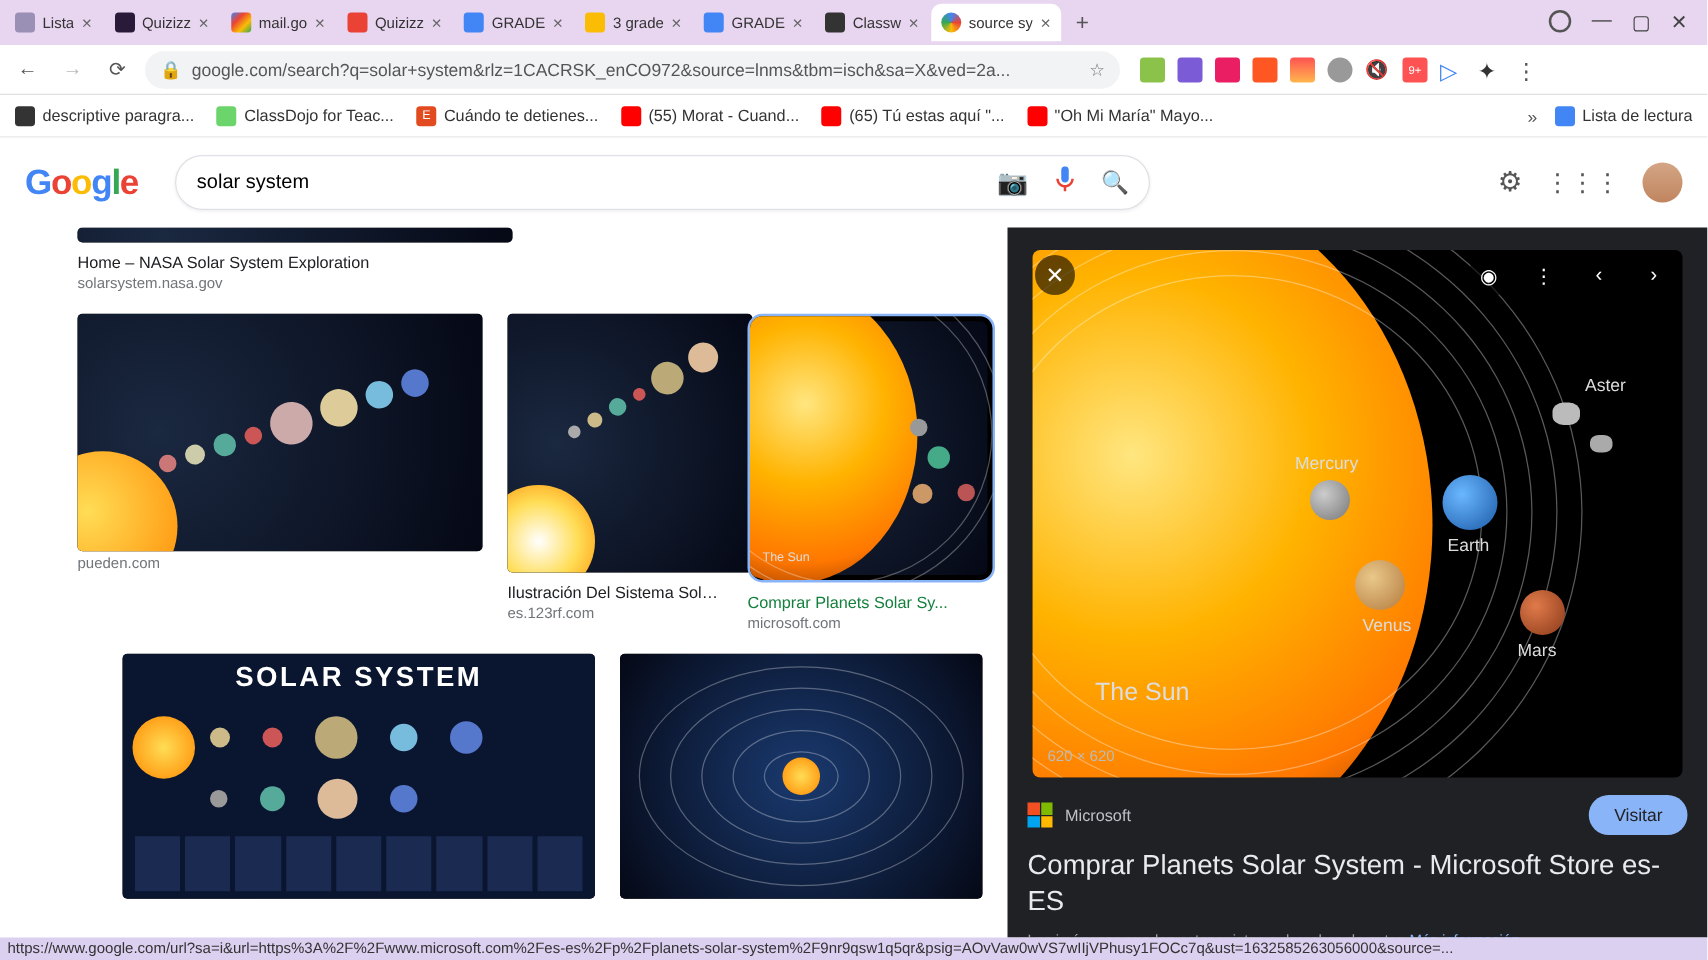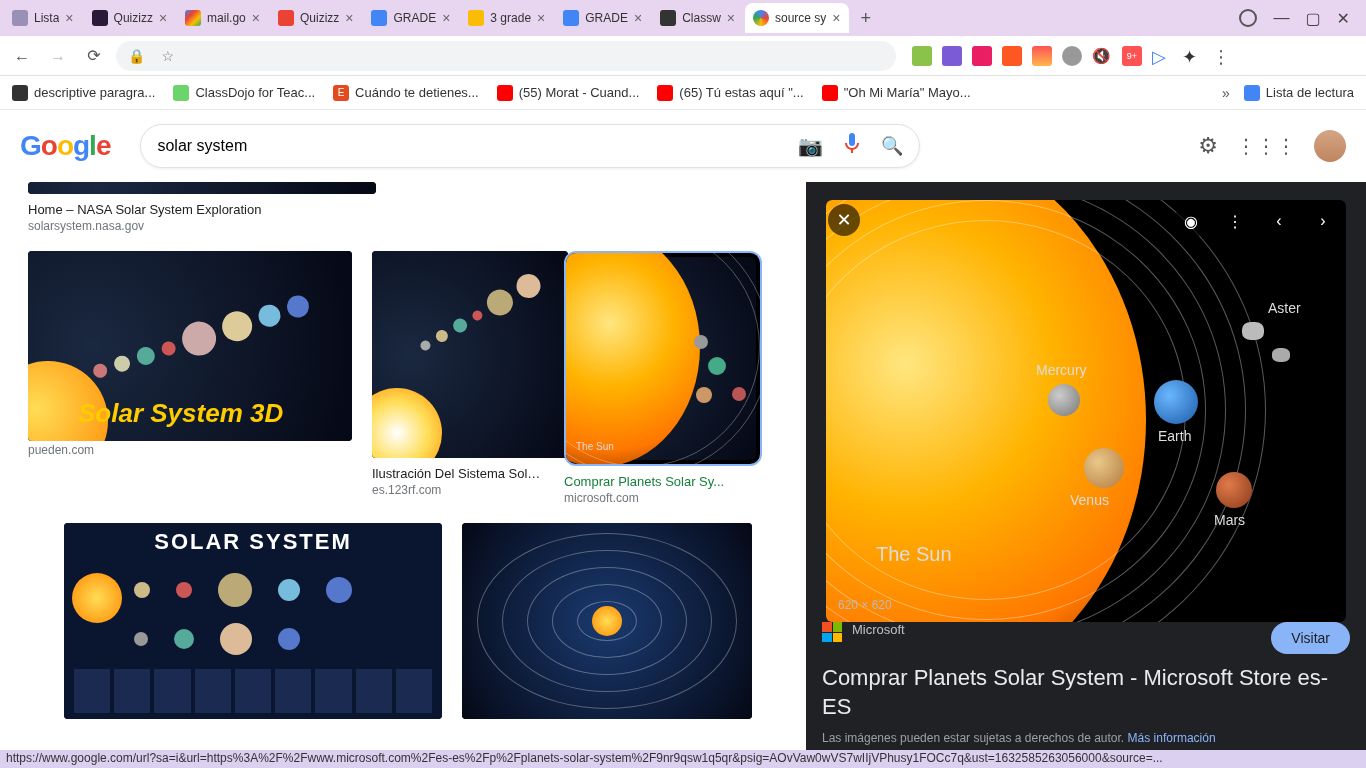--- a/index.html
+++ b/index.html
@@ -34,21 +34,21 @@
 .glogo { font-size: 28px; font-weight: bold; letter-spacing: -1px; }
 .g1{color:#4285F4}.g2{color:#EA4335}.g3{color:#FBBC05}.g4{color:#4285F4}.g5{color:#34A853}.g6{color:#EA4335}
 .search-box { flex: 1; max-width: 780px; height: 44px; border: 1px solid #dfe1e5; border-radius: 22px; display: flex; align-items: center; padding: 0 16px; font-size: 16px; box-shadow: 0 1px 3px rgba(0,0,0,0.08); }
 .search-box input { flex: 1; border: none; outline: none; font-size: 16px; }
 .search-icons { display: flex; gap: 20px; align-items: center; }
 .header-right { display: flex; gap: 18px; align-items: center; margin-left: auto; }
 .avatar { width: 32px; height: 32px; border-radius: 50%; background: linear-gradient(#d4a585, #c08560); }
 
 
 .content { display: flex; height: calc(768px - 36px - 40px - 34px - 72px - 18px); }
-.results { flex: 1; padding: 0 16px 0 28px; overflow: hidden; }
+.results { flex: 1; padding: 0 16px 0 28px; overflow: hidden; margin-left: 34px; }
 .result-row { display: flex; gap: 20px; margin-bottom: 18px; }
 .result { display: flex; flex-direction: column; }
 .thumb { background: #000; border-radius: 4px; position: relative; overflow: hidden; }
 .thumb.selected { border: 2px solid #8ab4f8; padding: 4px; border-radius: 12px; }
 .result-title { font-size: 13px; color: #202124; margin-top: 8px; overflow: hidden; white-space: nowrap; text-overflow: ellipsis; }
 .result-title.selected-t { color: #15803d; }
 .result-domain { font-size: 12px; color: #70757a; margin-top: 2px; }
 
 
 .thumb-inner { width: 100%; height: 100%; position: relative; background: radial-gradient(circle at 20% 50%, #1a2840, #050815); }
@@ -62,21 +62,21 @@
 .side-panel { width: 560px; background: #202124; color: #e8eaed; position: relative; padding: 18px 16px; }
 .sp-close { position: absolute; left: 22px; top: 22px; width: 32px; height: 32px; background: rgba(0,0,0,0.6); border-radius: 50%; display:flex; align-items:center; justify-content:center; cursor:pointer; z-index:10; }
 .sp-top-icons { position: absolute; right: 26px; top: 22px; display: flex; gap: 10px; z-index:10; }
 .sp-btn { width: 34px; height: 34px; background: rgba(0,0,0,0.6); border-radius: 50%; display:flex; align-items:center; justify-content:center; cursor:pointer; }
 .sp-image { width: 520px; height: 422px; background:#000; border-radius: 6px; position:relative; overflow:hidden; margin: 0 auto; }
 .sp-sun { position:absolute; left:-160px; top:-60px; width:480px; height:560px; border-radius:50%; background: radial-gradient(circle at 50% 40%, #ffe680, #ffb300 35%, #ff7700 70%, #7a2800 95%); }
 .sp-orbit { position:absolute; border:1px solid rgba(255,255,255,0.35); border-radius:50%; }
 .sp-planet { position:absolute; border-radius:50%; }
 .sp-label { position:absolute; color:#ddd; font-size:14px; }
 .sp-dims { position:absolute; left:12px; bottom:10px; font-size:12px; color:#bbb; z-index:5; }
-.sp-meta { display:flex; gap:10px; }
+.sp-meta { display:flex; align-items:center; gap:10px; margin-top:14px; }
 .ms-logo { width:20px; height:20px; display:grid; grid-template-columns:1fr 1fr; grid-template-rows:1fr 1fr; gap:1px; }
 .ms-logo div:nth-child(1){background:#f25022}.ms-logo div:nth-child(2){background:#7fba00}.ms-logo div:nth-child(3){background:#00a4ef}.ms-logo div:nth-child(4){background:#ffb900}
 .sp-source { font-size:13px; color:#bdc1c6; }
 .visit-btn { margin-left:auto; background:#8ab4f8; color:#202124; padding:8px 20px; border-radius:18px; font-size:14px; cursor:pointer; }
 .sp-title { font-size:22px; color:#e8eaed; margin-top:10px; line-height:1.3; }
 .sp-note { font-size:12px; color:#9aa0a6; margin-top:10px; }
 .sp-note a { color:#8ab4f8; text-decoration:none; }
 
 
 .status-bar { position:absolute; bottom:0; left:0; height:18px; background:#dcd0f0; font-size:12px; color:#333; padding:1px 6px; width:100%; white-space:nowrap; overflow:hidden; text-overflow:ellipsis; }
@@ -138,20 +138,21 @@
     <span>✕</span>
   </div>
 </div>
 
 <div class="nav-bar">
   <div class="nav-btn">←</div>
   <div class="nav-btn" style="color:#bbb">→</div>
   <div class="nav-btn">⟳</div>
   <div class="url-bar">
     <span class="lock">🔒</span>
+    <span class="url-text">google.com/search?q=solar+system&amp;rlz=1CACRSK_enCO972&amp;source=lnms&amp;tbm=isch&amp;sa=X&amp;ved=2a...</span>
     <span class="star">☆</span>
   </div>
   <div class="ext-icons">
     <div class="ext-icon" style="background:#8bc34a"></div>
     <div class="ext-icon" style="background:#7b5cd6"></div>
     <div class="ext-icon" style="background:#e91e63"></div>
     <div class="ext-icon" style="background:#ff5722"></div>
     <div class="ext-icon" style="background:linear-gradient(#ff5252,#ffb74d)"></div>
     <div class="ext-icon" style="background:#999;border-radius:50%"></div>
     <div class="ext-icon" style="color:#555;font-size:15px;display:flex;align-items:center">🔇</div>
@@ -237,21 +238,20 @@
             <div class="planet-row" style="left:60px;top:70px;transform:rotate(-18deg)">
               <div class="planet" style="width:14px;height:14px;background:#c77"></div>
               <div class="planet" style="width:16px;height:16px;background:#cca"></div>
               <div class="planet" style="width:18px;height:18px;background:#5a9"></div>
               <div class="planet" style="width:14px;height:14px;background:#c55"></div>
               <div class="planet" style="width:34px;height:34px;background:#caa"></div>
               <div class="planet" style="width:30px;height:30px;background:#dc9"></div>
               <div class="planet" style="width:22px;height:22px;background:#7bd"></div>
               <div class="planet" style="width:22px;height:22px;background:#57c"></div>
             </div>
-            <div class="overlay-text" style="bottom:12px;left:50px;color:#ffcc00;font-size:26px;font-style:italic">Solar System 3D</div>
           </div>
         </div>
         <div class="result-domain">pueden.com</div>
       </div>
 
       <div class="result" style="width:172px">
         <div class="thumb" style="width:196px;height:207px">
           <div class="thumb-inner">
             <div style="position:absolute;left:-20px;bottom:-20px;width:90px;height:90px;border-radius:50%;background:radial-gradient(#fff,#ffdd55,#ff8800)"></div>
             <div class="planet-row" style="left:40px;top:50px;transform:rotate(-30deg)">
@@ -360,21 +360,21 @@
       <div class="sp-orbit" style="left:-120px;top:-60px;width:560px;height:540px"></div>
       <div class="sp-orbit" style="left:-100px;top:-40px;width:520px;height:500px"></div>
       <div class="sp-orbit" style="left:-80px;top:-20px;width:480px;height:460px"></div>
       <div class="sp-orbit" style="left:-60px;top:0;width:440px;height:420px"></div>
       <div class="sp-orbit" style="left:-40px;top:20px;width:400px;height:380px"></div>
 
       <div class="sp-planet" style="left:222px;top:184px;width:32px;height:32px;background:radial-gradient(circle at 35% 35%,#ccc,#777)"></div>
       <div class="sp-label" style="left:210px;top:162px">Mercury</div>
 
       <div class="sp-planet" style="left:258px;top:248px;width:40px;height:40px;background:radial-gradient(circle at 35% 35%,#e9c88a,#b47a3e)"></div>
-      <div class="sp-label" style="left:244px;top:292px">Venus</div>
+      <div class="sp-label" style="left:264px;top:292px">Venus</div>
 
       <div class="sp-planet" style="left:328px;top:180px;width:44px;height:44px;background:radial-gradient(circle at 35% 35%,#6ab7ff,#1b5aa8)"></div>
       <div class="sp-label" style="left:332px;top:228px">Earth</div>
 
       <div class="sp-planet" style="left:390px;top:272px;width:36px;height:36px;background:radial-gradient(circle at 35% 35%,#e07a4a,#8a3a1a)"></div>
       <div class="sp-label" style="left:388px;top:312px">Mars</div>
 
       <div class="sp-planet" style="left:416px;top:122px;width:22px;height:18px;background:#bbb;border-radius:40%"></div>
       <div class="sp-planet" style="left:446px;top:148px;width:18px;height:14px;background:#aaa;border-radius:40%"></div>
       <div class="sp-label" style="left:442px;top:100px">Aster</div>

